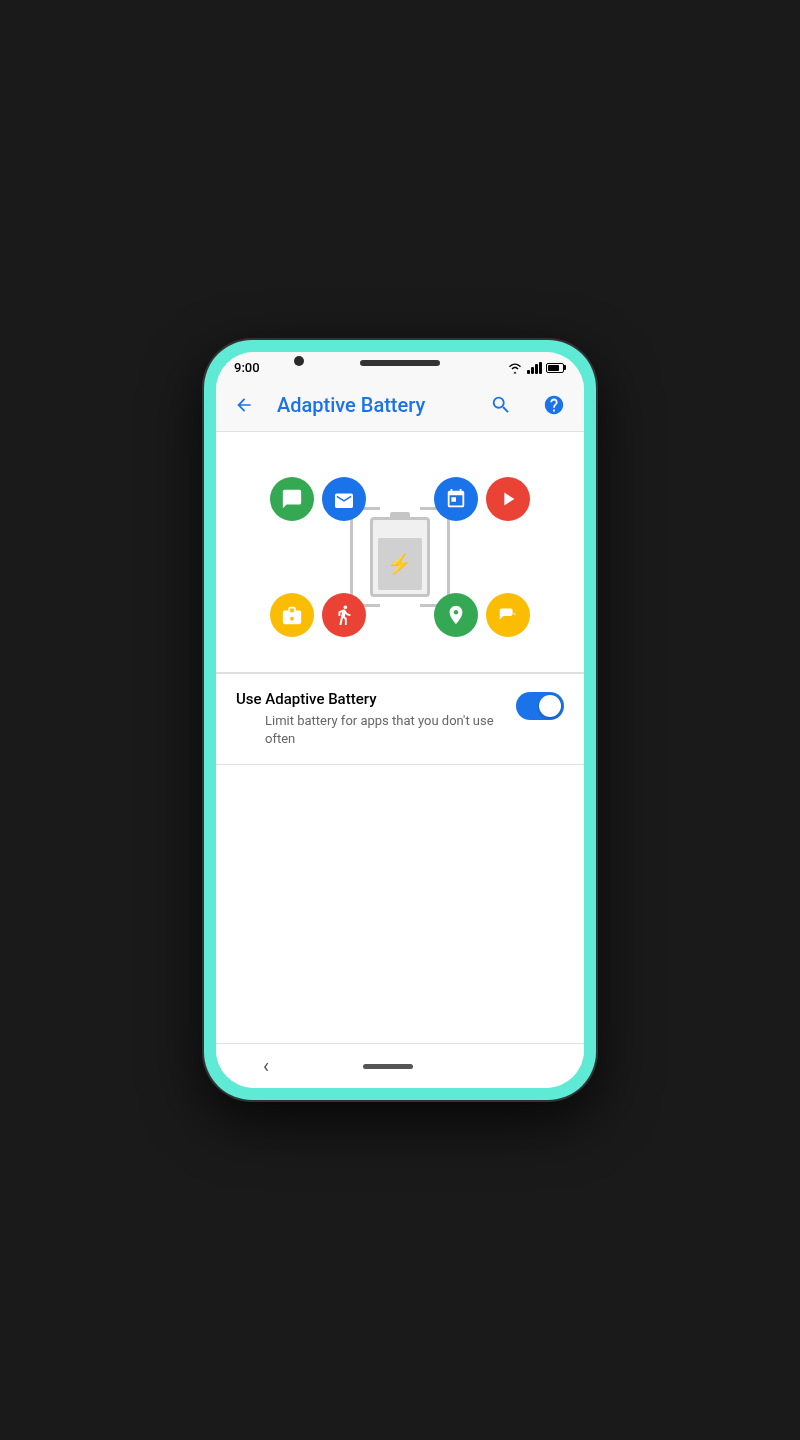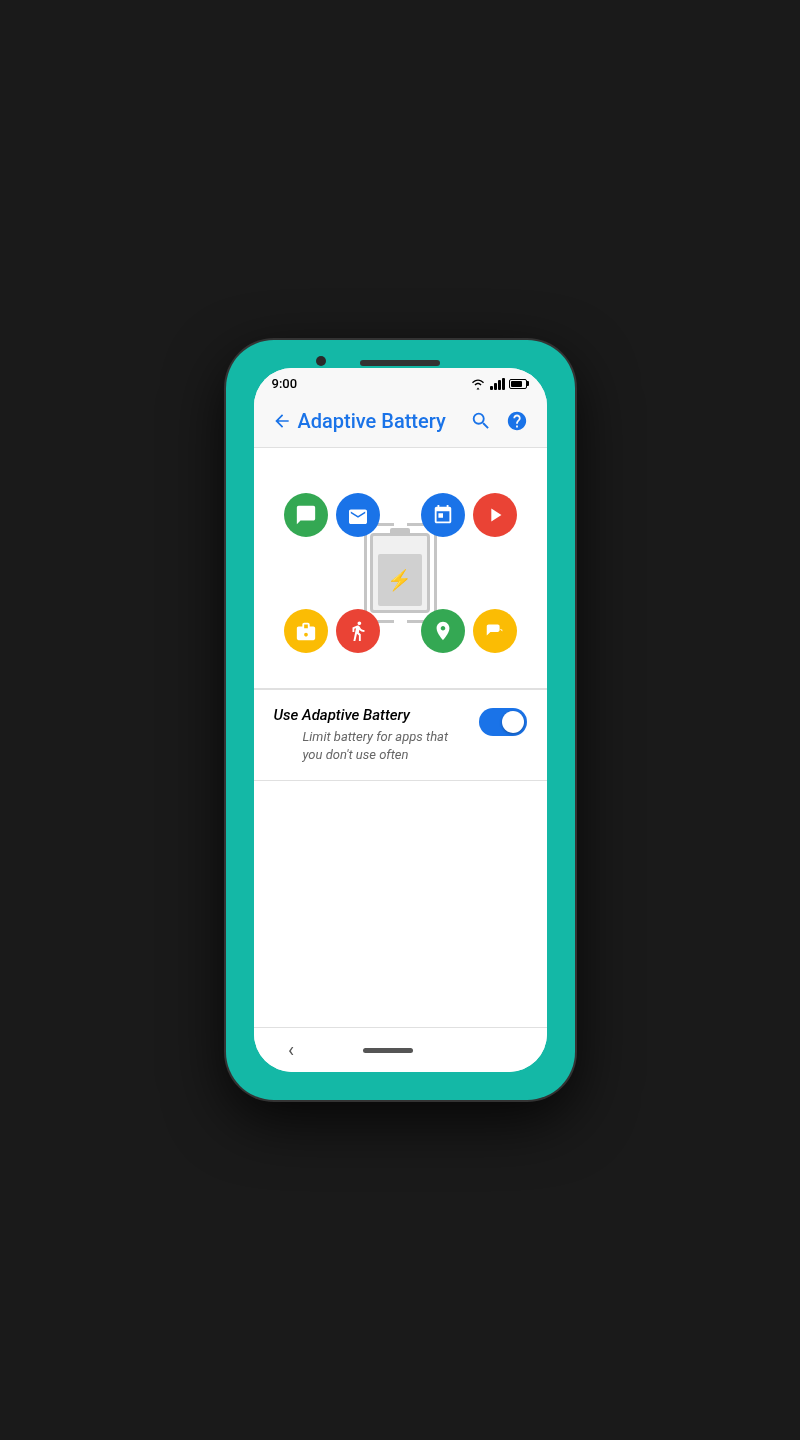--- a/index.html
+++ b/index.html
@@ -6,25 +6,25 @@
     body {
       background: #1a1a1a;
       display: flex;
       justify-content: center;
       align-items: center;
       min-height: 100vh;
       font-family: 'Roboto', sans-serif;
     }
 
     .phone-outer {
-      width: 349px;
+      width: 392px;
       height: 760px;
-      background: #14b8a6;
+      background: #5eead4;
       border-radius: 48px;
-      padding: 28px;
+      padding: 12px;
       box-shadow: 0 0 0 2px #333, 0 20px 60px rgba(0,0,0,0.8);
       position: relative;
     }
 
     .phone-speaker-top {
       position: absolute;
       top: 20px;
       left: 50%;
       transform: translateX(-50%);
       width: 80px;
@@ -74,21 +74,21 @@
       align-items: center;
       gap: 4px;
     }
 
     
     .app-bar {
       background: #f8f8f8;
       display: flex;
       align-items: center;
       padding: 8px 12px;
-      gap: 0;
+      gap: 17px;
       flex-shrink: 0;
     }
 
     .back-btn {
       width: 32px;
       height: 32px;
       display: flex;
       align-items: center;
       justify-content: center;
       cursor: pointer;
@@ -248,21 +248,20 @@
 
     .setting-row {
       display: flex;
       align-items: flex-start;
       justify-content: space-between;
       gap: 12px;
     }
 
     .setting-text {
       flex: 1;
-      font-style: italic;
     }
 
     .setting-title {
       font-size: 15px;
       font-weight: 500;
       color: #000;
       margin-bottom: 4px;
     }
 
     .setting-desc {

